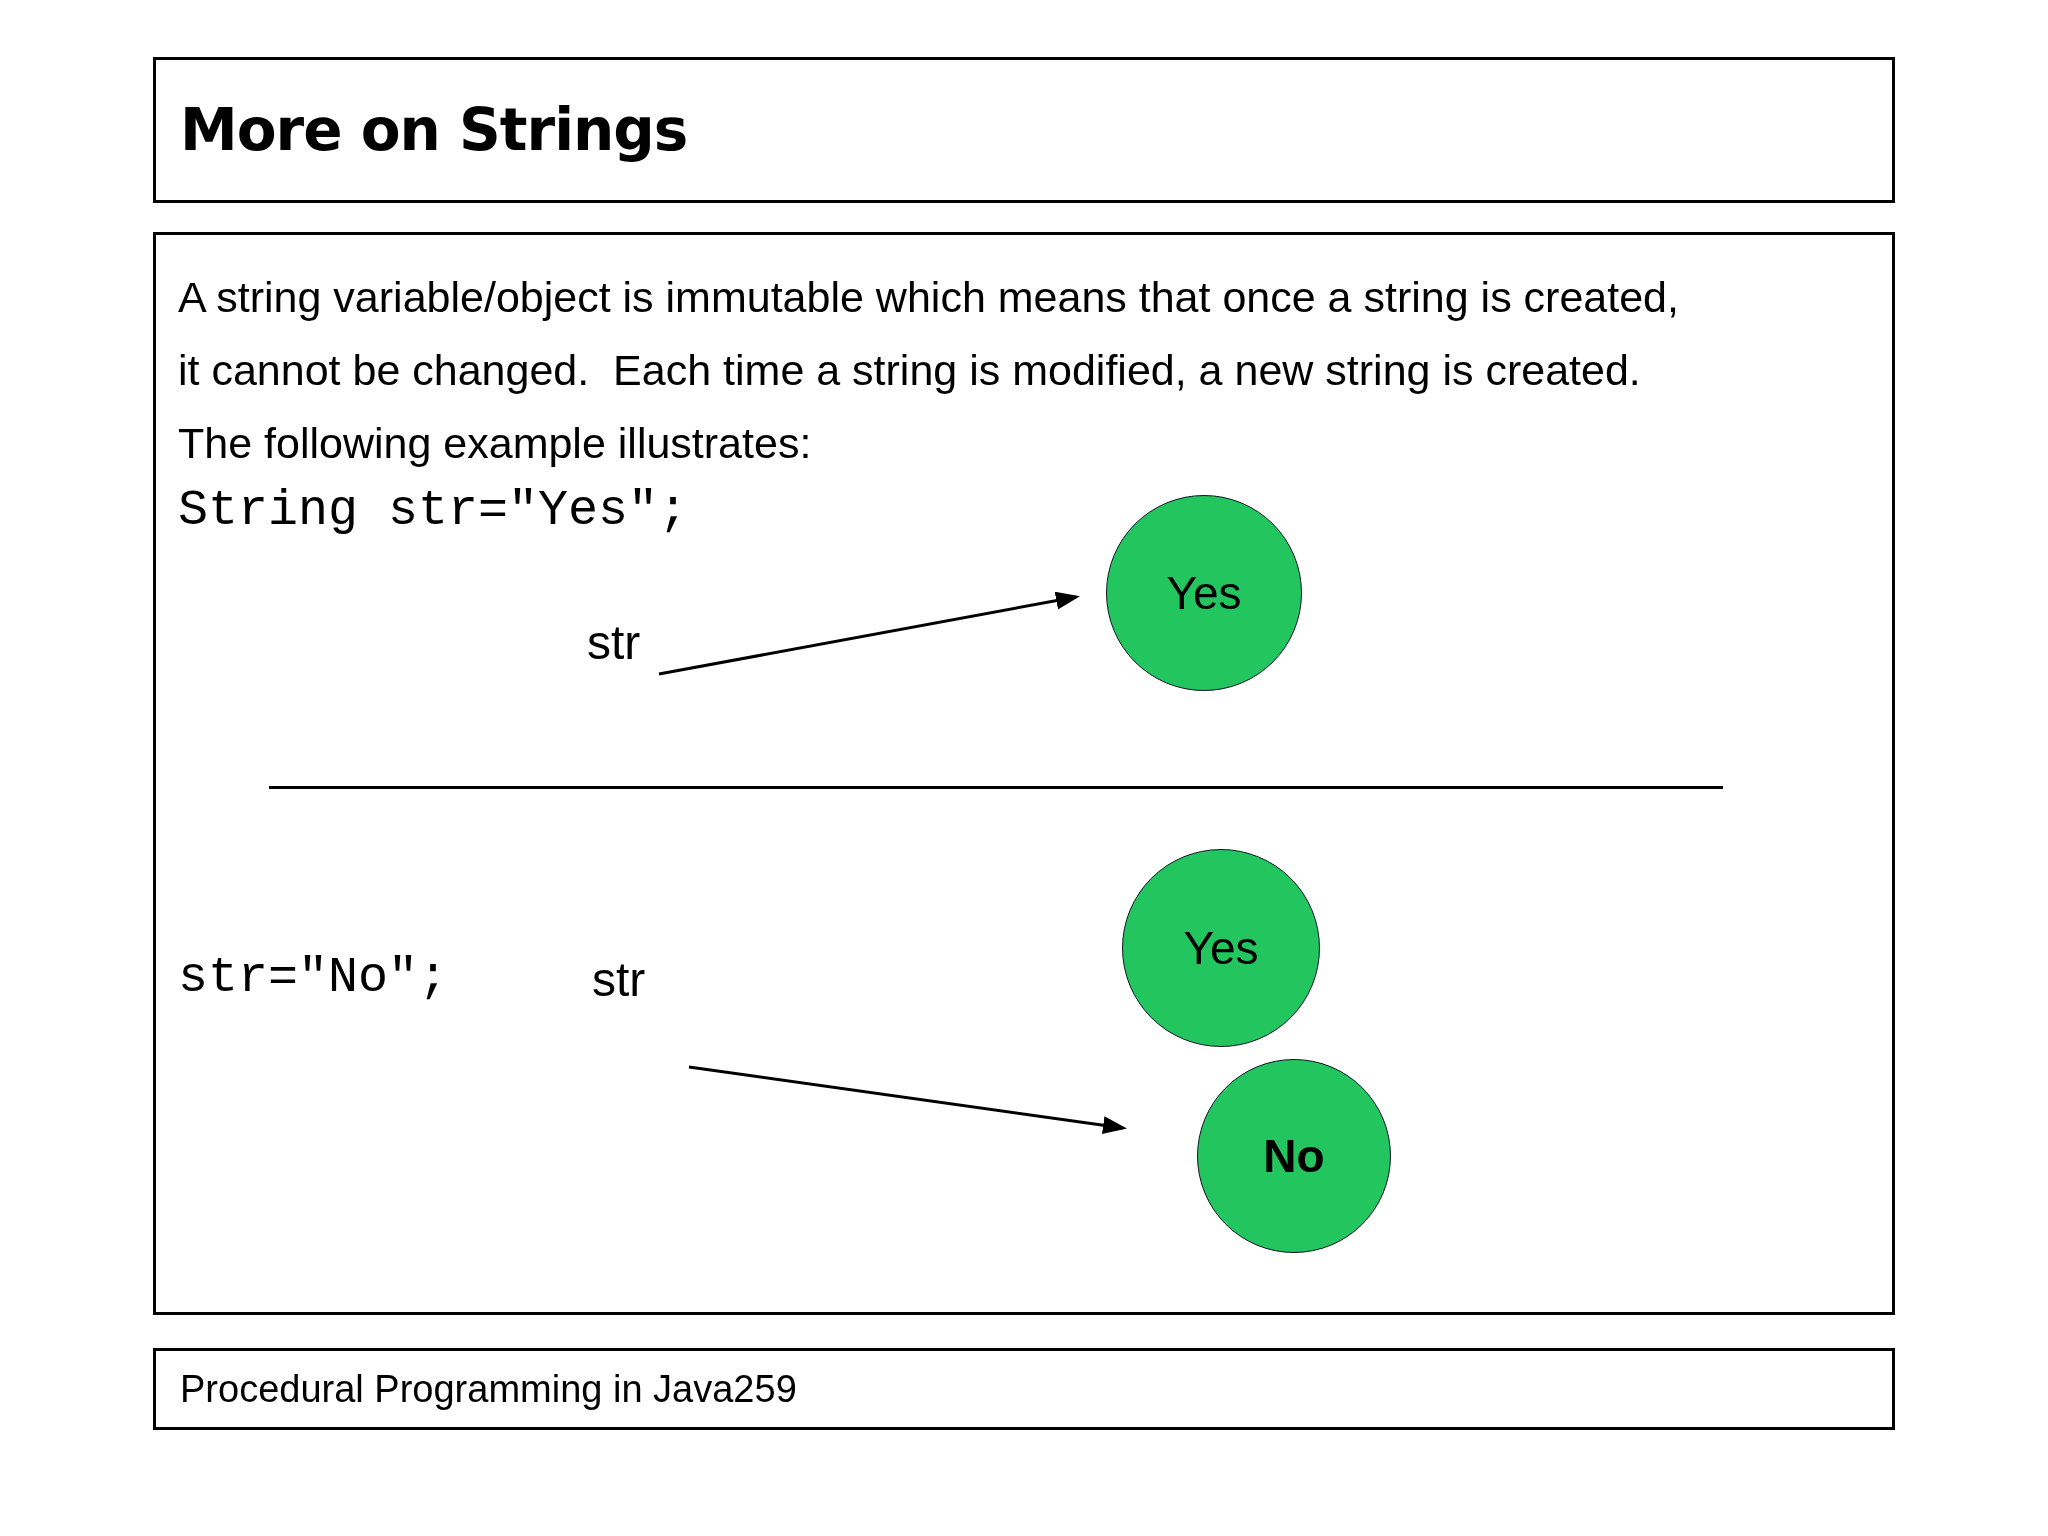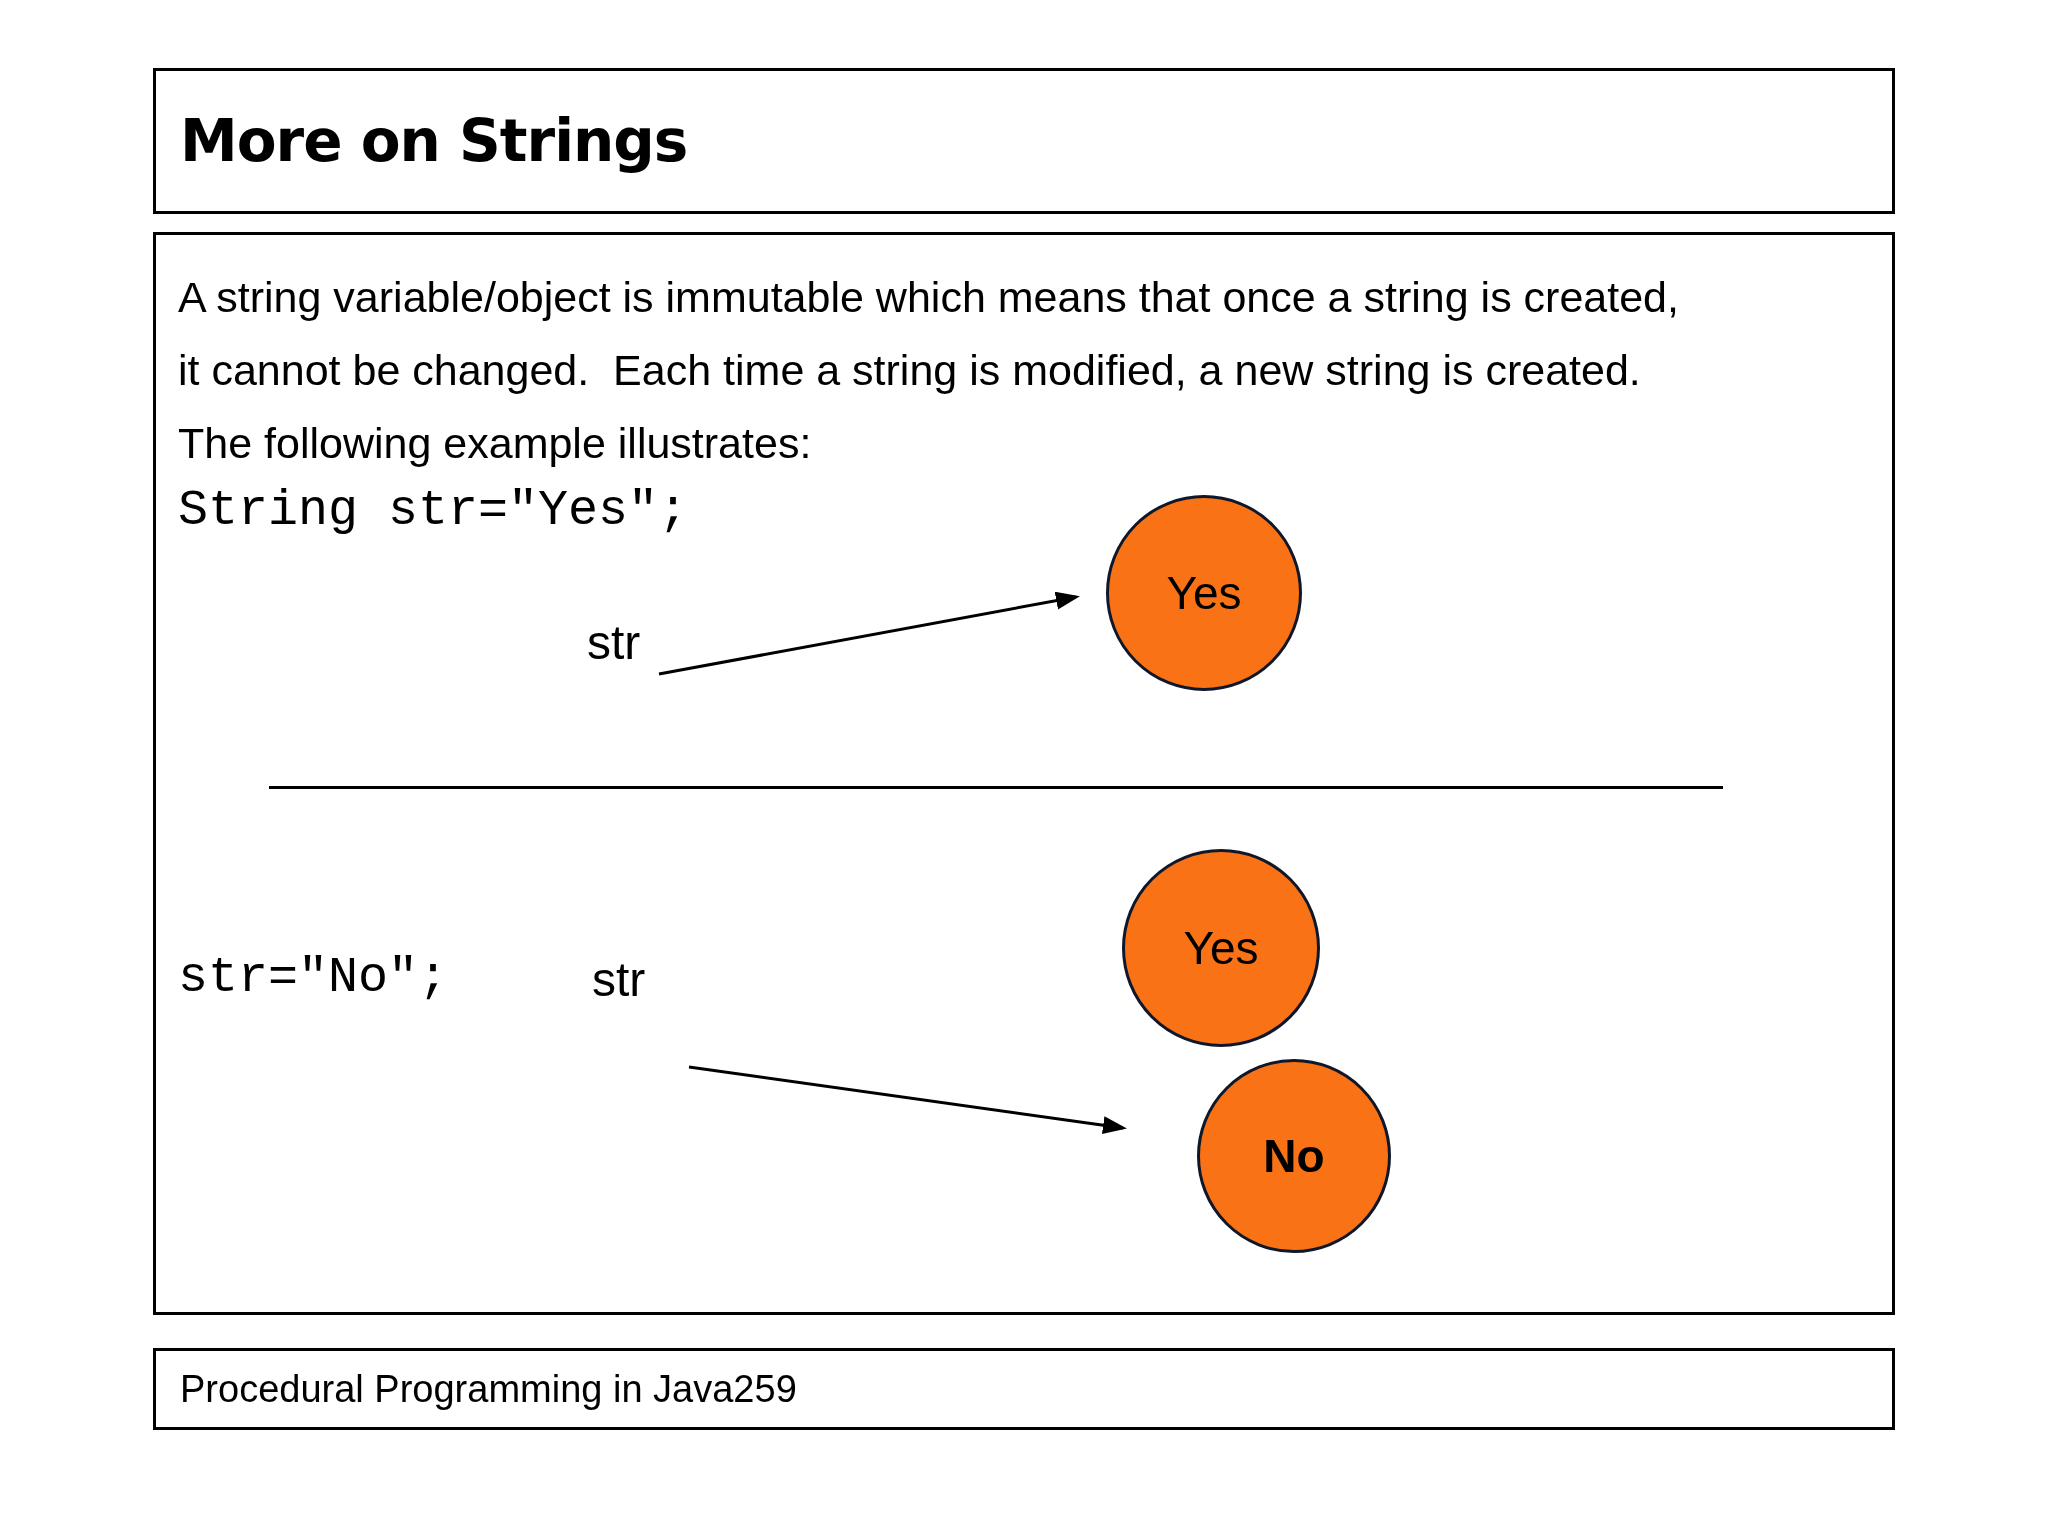--- a/index.html
+++ b/index.html
@@ -12,21 +12,21 @@
     font-family: "Liberation Sans", sans-serif;
     overflow: hidden;
   }
   .box {
     position: absolute;
     border: 3px solid #000000;
     background: #ffffff;
     box-sizing: border-box;
   }
   #title-box {
-    left: 153px; top: 68px; width: 1742px; height: 146px;
+    left: 153px; top: 57px; width: 1742px; height: 146px;
     display: flex; align-items: center;
     padding-left: 24px;
   }
   .title-text {
     font-family: "DejaVu Sans", sans-serif;
     font-weight: bold;
     font-size: 58px;
     letter-spacing: -1px;
   }
   #content-box {
@@ -50,23 +50,23 @@
   #code-line-2 { left: 22px; top: 713px; }
   .str-label {
     position: absolute;
     font-size: 48px;
     line-height: 56px;
   }
   #str-label-1 { left: 431px; top: 380px; }
   #str-label-2 { left: 436px; top: 717px; }
   .circle {
     position: absolute;
-    border: 3px solid #0f172a;
+    border: 1px solid #0f172a;
     border-radius: 50%;
-    background: #f97316;
+    background: #22c55e;
     box-sizing: border-box;
     display: flex; align-items: center; justify-content: center;
     font-size: 46px;
   }
   #circle-yes-1 { left: 950px; top: 260px; width: 196px; height: 196px; }
   #circle-yes-2 { left: 966px; top: 614px; width: 198px; height: 198px; }
   #circle-no    { left: 1041px; top: 824px; width: 194px; height: 194px; font-weight: bold; }
   .divider {
     position: absolute;
     left: 113px; top: 551px;

